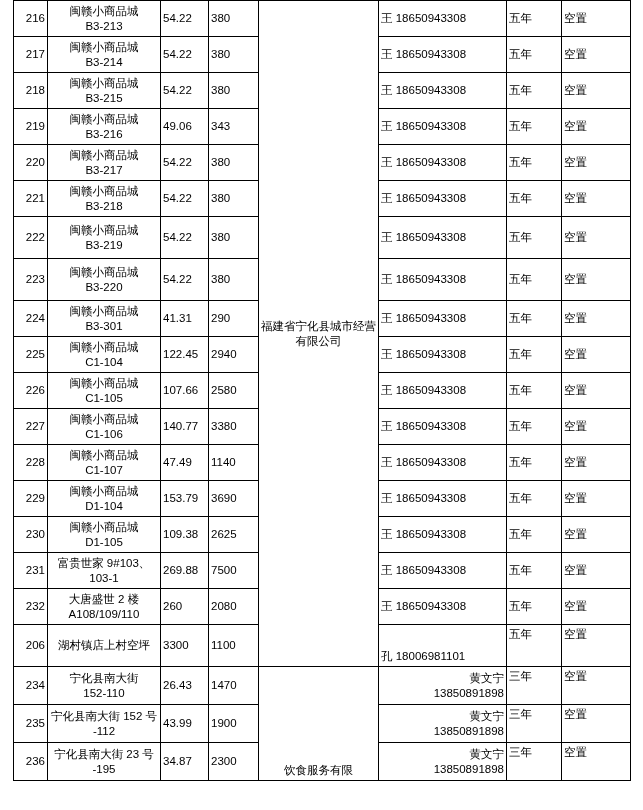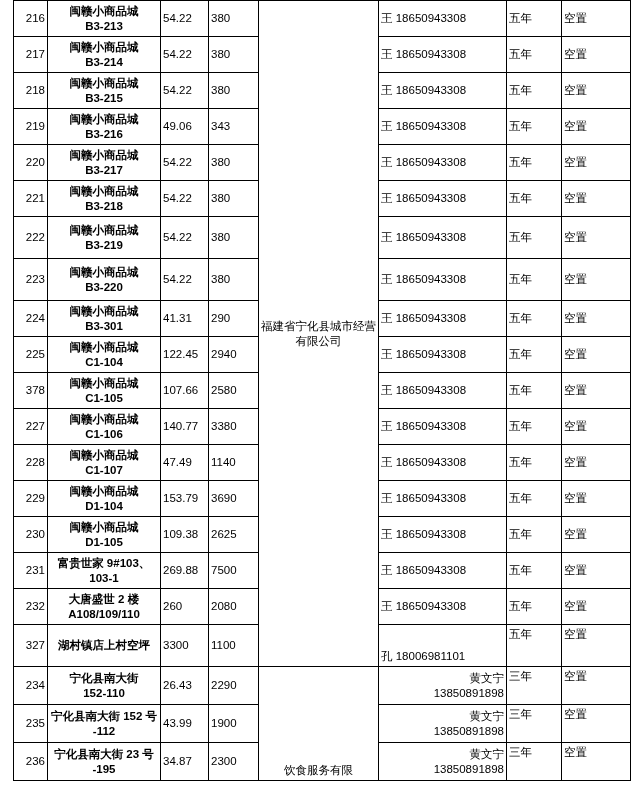--- a/index.html
+++ b/index.html
@@ -45,21 +45,20 @@
   col.c-stat  { width: 69px; }
 
   td.idx {
     text-align: right;
     padding-left: 3px;
     vertical-align: top;
     padding-top: 2px;
   }
   td.name {
     text-align: center;
-    font-weight: bold;
   }
   td.area, td.price {
     text-align: left;
     padding-left: 4px;
     vertical-align: top;
     padding-top: 2px;
   }
   td.owner {
     text-align: center;
     vertical-align: top;
@@ -231,21 +230,21 @@
           <span class="nm-l2">C1-104</span>
         </td>
         <td class="area">122.45</td>
         <td class="price">2940</td>
         <td class="tel">王 18650943308</td>
         <td class="term">五年</td>
         <td class="stat">空置</td>
       </tr>
 
       <tr style="height:36px">
-        <td class="idx">378</td>
+        <td class="idx">226</td>
         <td class="name">
           <span class="nm-l1">闽赣小商品城</span>
           <span class="nm-l2">C1-105</span>
         </td>
         <td class="area">107.66</td>
         <td class="price">2580</td>
         <td class="tel">王 18650943308</td>
         <td class="term">五年</td>
         <td class="stat">空置</td>
       </tr>
@@ -322,39 +321,39 @@
           <span class="nm-l2">A108/109/110</span>
         </td>
         <td class="area">260</td>
         <td class="price">2080</td>
         <td class="tel">王 18650943308</td>
         <td class="term">五年</td>
         <td class="stat">空置</td>
       </tr>
 
       <tr style="height:42px">
-        <td class="idx" style="vertical-align:middle">327</td>
+        <td class="idx" style="vertical-align:middle">206</td>
         <td class="name">
           <span class="nm-l1">湖村镇店上村空坪</span>
         </td>
         <td class="area">3300</td>
         <td class="price">1100</td>
         <td class="tel" style="vertical-align:bottom;padding-bottom:2px">孔 18006981101</td>
         <td class="term" style="vertical-align:top;padding-top:2px">五年</td>
         <td class="stat" style="vertical-align:top;padding-top:2px">空置</td>
       </tr>
 
       <tr style="height:38px">
         <td class="idx">234</td>
         <td class="name">
           <span class="nm-l1">宁化县南大街</span>
           <span class="nm-l2">152-110</span>
         </td>
         <td class="area">26.43</td>
-        <td class="price">2290</td>
+        <td class="price">1470</td>
         <td class="owner mid" rowspan="3" style="vertical-align:bottom;text-align:center;padding-bottom:2px">饮食服务有限</td>
         <td class="tel ctr">
           <span style="display:block">
               <span style="display: block;">黄文宁</span>
               <span style="display: block;">13850891898</span>
             </span>
         </td>
         <td class="term" style="vertical-align:top;padding-top:2px">三年</td>
         <td class="stat" style="vertical-align:top;padding-top:2px">空置</td>
       </tr>

